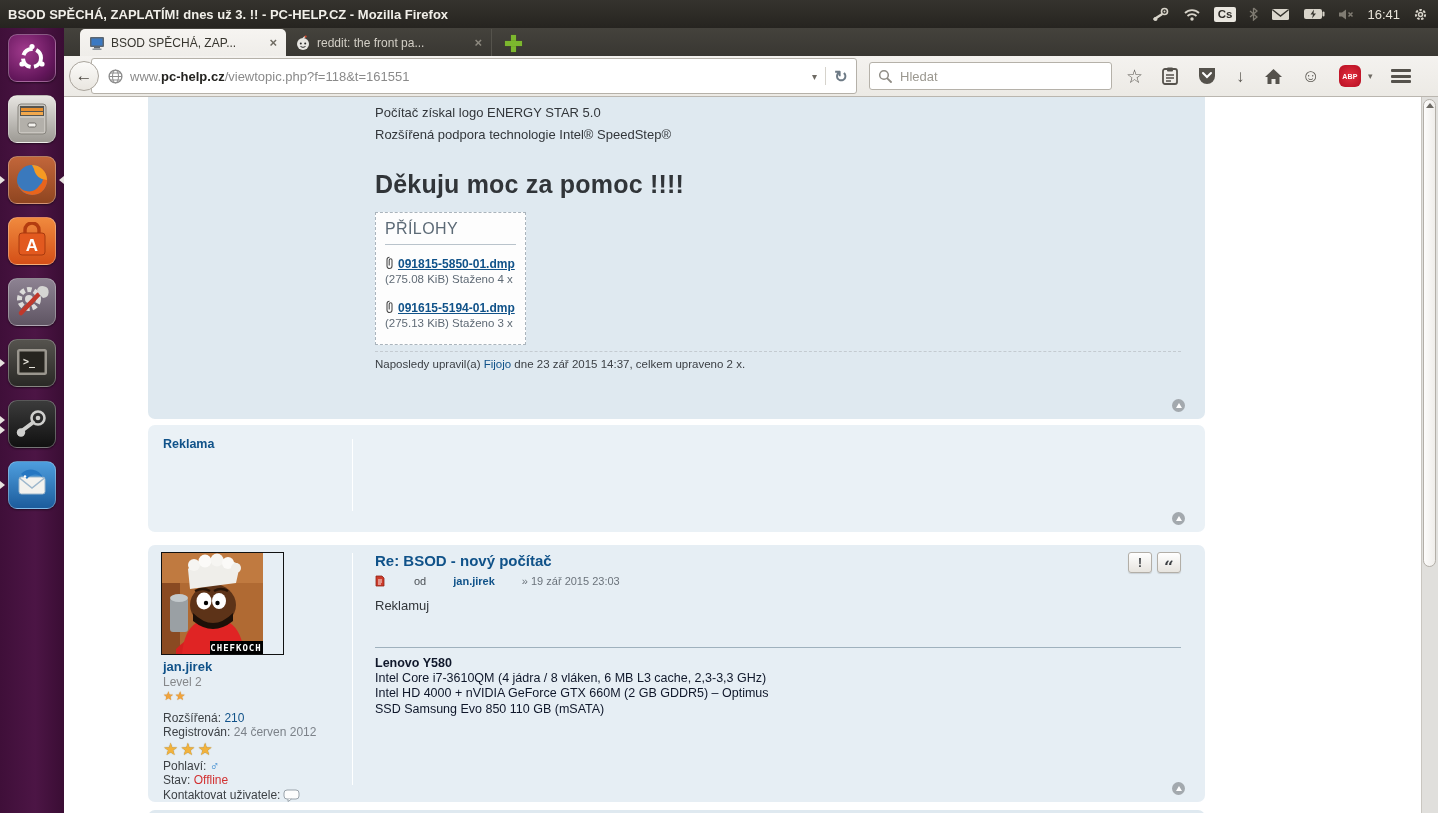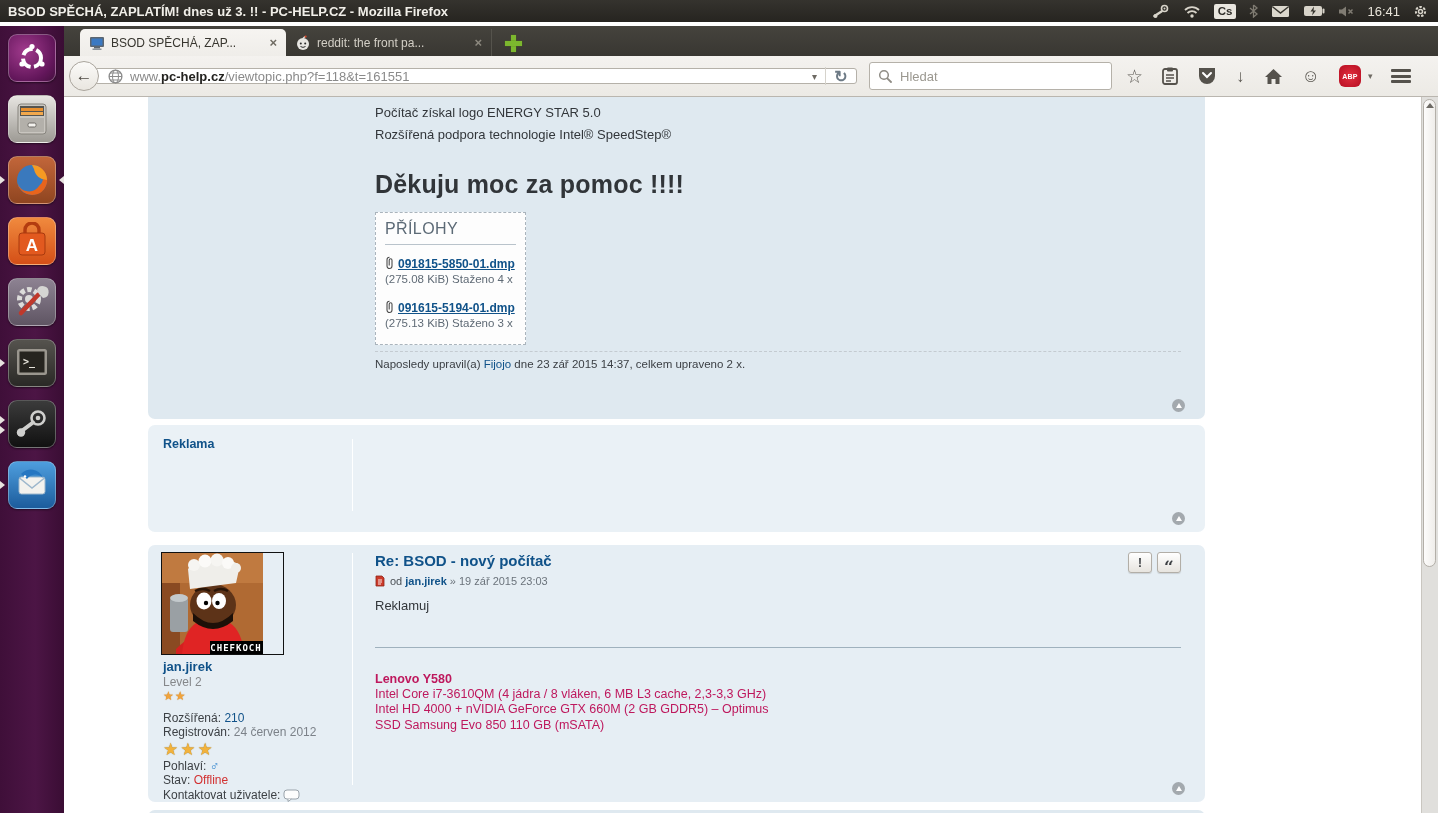--- a/index.html
+++ b/index.html
@@ -1,20 +1,20 @@
 <!DOCTYPE html>
 <html><head>
 <meta charset="utf-8">
 <style>
   html,body{margin:0;padding:0;}
   .screen{position:relative;width:1438px;height:813px;overflow:hidden;background:#fff;
     font-family:"Liberation Sans",sans-serif;-webkit-font-smoothing:antialiased;}
 
   
-  .panel{position:absolute;left:0;top:0;width:1438px;height:22px;background:linear-gradient(#35332e,#262420);
+  .panel{position:absolute;left:0;top:0;width:1438px;height:28px;background:linear-gradient(#35332e,#262420);
     display:flex;align-items:center;color:#f1efe9;z-index:50;}
   .panel-title{font-size:13px;font-weight:bold;margin-left:8px;white-space:nowrap;}
   .tray{margin-left:auto;display:flex;align-items:center;gap:13px;padding-right:10px;}
   .tray svg{display:block;}
   .kbd-badge{background:#e9e6df;color:#2f2d29;font-weight:bold;font-size:11.5px;border-radius:2px;padding:1px 4px;line-height:13px;}
   .clock{font-size:13px;color:#e8e4da;}
 
   
   .launcher{position:absolute;left:0;top:26px;width:64px;height:787px;
     background:linear-gradient(90deg,#3f0f39,#4c1545 55%,#3a0d34);z-index:40;}
@@ -41,21 +41,21 @@
   .newtab{width:26px;height:26px;margin-left:8px;position:relative;}
   .newtab:before,.newtab:after{content:"";position:absolute;background:#7cb72e;box-shadow:0 0 1px #4c7a12;}
   .newtab:before{left:11px;top:5px;width:5px;height:17px;}
   .newtab:after{left:5px;top:11px;width:17px;height:5px;}
 
   .navbar{height:40px;background:linear-gradient(#f4f2ef,#eceae5);border-bottom:1px solid #bab6af;
     display:flex;align-items:center;flex:0 0 auto;}
   .backbtn{width:30px;height:30px;border-radius:50%;border:1px solid #aaa59d;background:linear-gradient(#fbfaf8,#e9e6e0);
     margin-left:5px;display:flex;align-items:center;justify-content:center;z-index:2;box-sizing:border-box;}
   .backbtn span{font-size:17px;font-weight:bold;color:#4e4a44;line-height:1;margin-top:-2px;}
-  .urlbar{height:16px;background:#fff;border:1px solid #b5b1a9;border-radius:3px;margin-left:-8px;
+  .urlbar{height:36px;background:#fff;border:1px solid #b5b1a9;border-radius:3px;margin-left:-8px;
     display:flex;align-items:center;width:766px;box-sizing:border-box;padding-left:14px;}
   .urlbar .globe{margin:0 7px 0 2px;}
   .url-text{font-size:13px;color:#8a8a8a;white-space:nowrap;}
   .url-text b{color:#23221f;font-weight:bold;}
   .url-end{margin-left:auto;display:flex;align-items:center;height:100%;}
   .url-caret{color:#6e6a63;font-size:10px;padding:0 8px;}
   .url-sep{width:1px;height:18px;background:#d6d3cc;}
   .reloadbtn{width:30px;display:flex;align-items:center;justify-content:center;color:#6d7a85;font-size:16px;font-weight:bold;}
   .searchbox{height:28px;background:#fff;border:1px solid #b5b1a9;border-radius:3px;margin-left:12px;width:243px;
     display:flex;align-items:center;box-sizing:border-box;padding:0 8px;}
@@ -125,26 +125,26 @@
   .gender{color:#3f8dd1;font-weight:bold;font-size:13px;}
   .gap8{height:7px;}
 
   .p2-header{display:flex;align-items:flex-start;padding-top:7px;}
   .p2-title{font-size:15px;font-weight:bold;color:#105289;}
   .p2-buttons{margin-left:auto;display:flex;gap:5px;}
   .mini-btn{min-width:24px;height:21px;border:1px solid #b2aea7;border-radius:3px;background:linear-gradient(#fff,#e7e4df);
     display:flex;align-items:center;justify-content:center;box-sizing:border-box;padding:0 6px;
     color:#3c3f43;font-weight:bold;font-size:12px;box-shadow:0 1px 1px rgba(0,0,0,.12);}
   .quote-glyph{font-family:"DejaVu Serif",serif;font-size:17px;line-height:0;margin-top:9px;}
-  .byline{display:flex;align-items:center;margin-top:2px;font-size:11px;color:#4c5156;}
+  .byline{display:flex;align-items:center;margin-top:2px;font-size:11px;color:#4c5156;gap:24px;}
   .byline .bu{color:#105289;font-weight:bold;margin:0 3px;}
   .byline .bd{color:#6b737b;}
   .posticon{margin-right:5px;}
   .p2-body{margin-top:11px;font-size:13px;color:#32363a;}
-  .signature{margin-top:34px;border-top:1px solid #9fb1bd;padding-top:24px;font-size:12.5px;color:#be185d;line-height:15.2px;}
+  .signature{margin-top:34px;border-top:1px solid #9fb1bd;padding-top:8px;font-size:12.5px;color:#0f172a;line-height:15.2px;}
   .signature .sigtitle{font-weight:bold;}
   .bubble{vertical-align:-3px;margin-left:3px;}
 </style>
 </head>
 <body>
 
 <div class="screen">
 
   <div class="panel">
     <div class="panel-title">BSOD SPĚCHÁ, ZAPLATÍM! dnes už 3. !! - PC-HELP.CZ - Mozilla Firefox</div>

